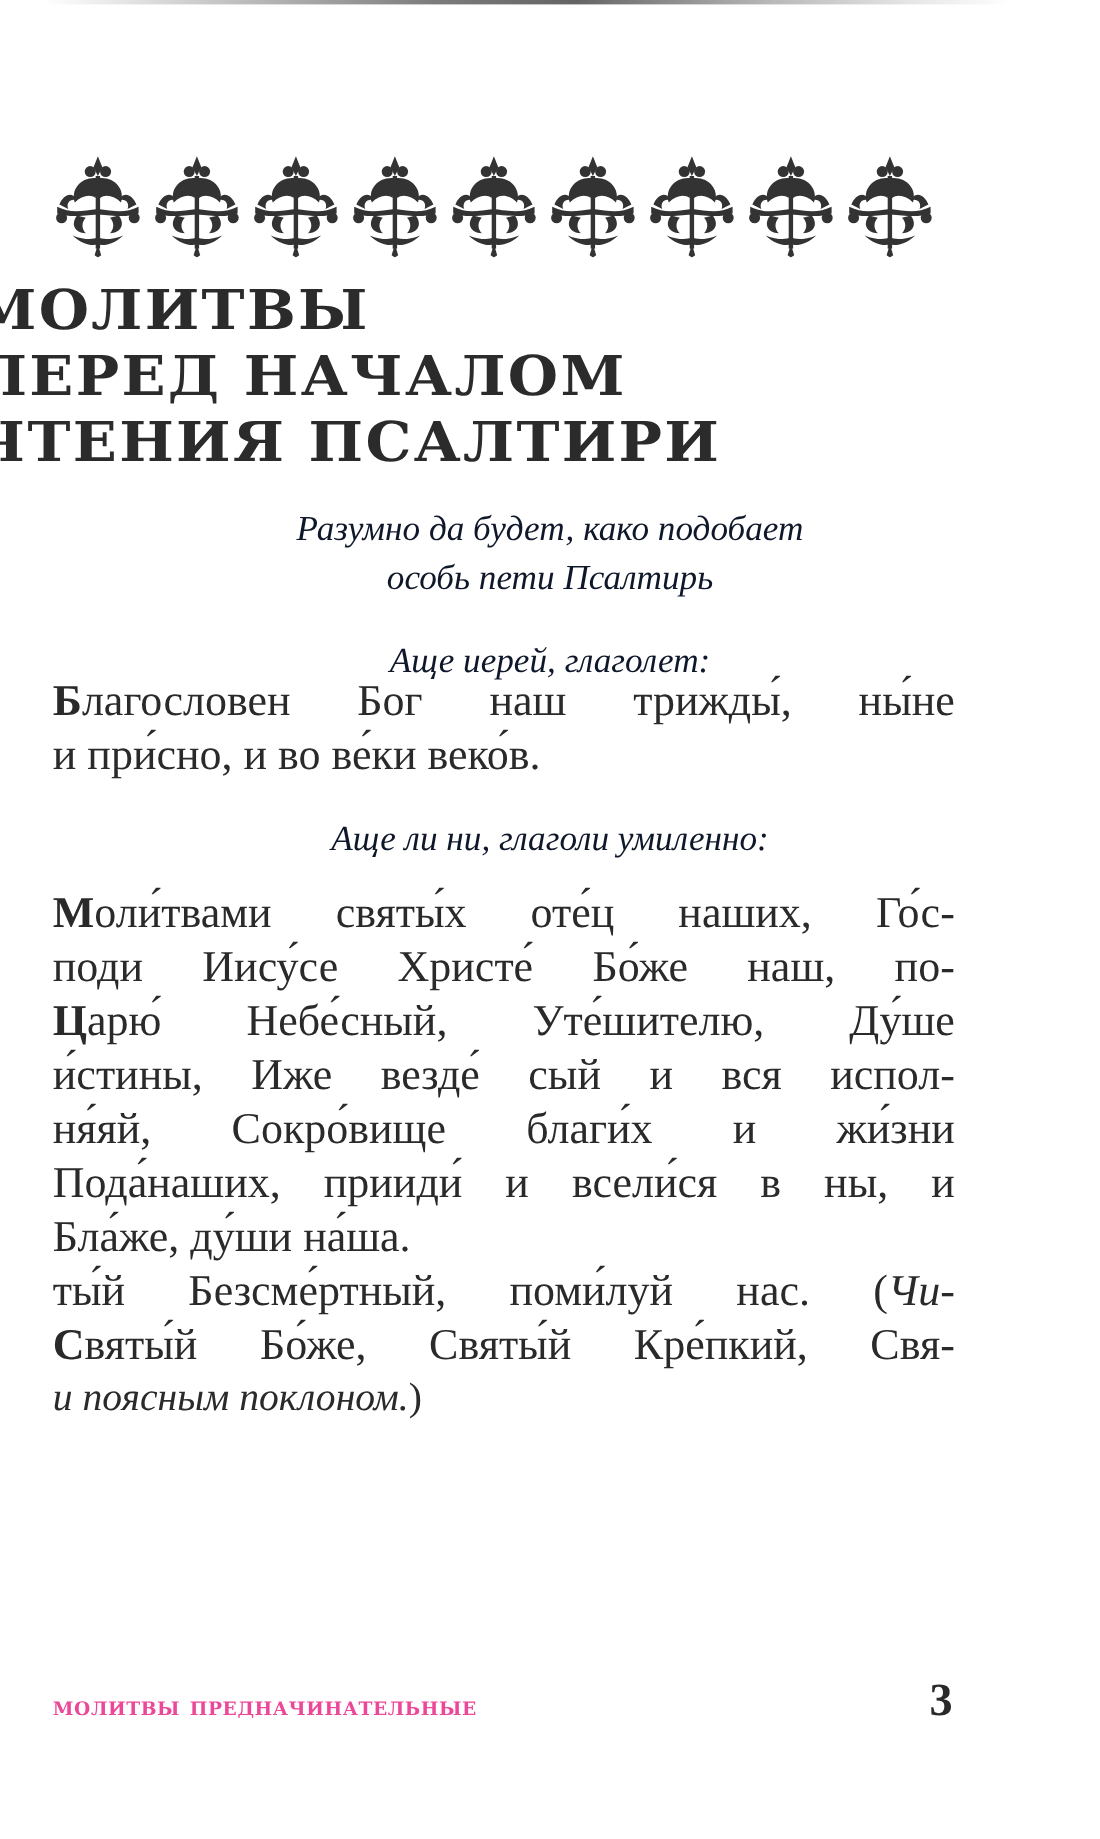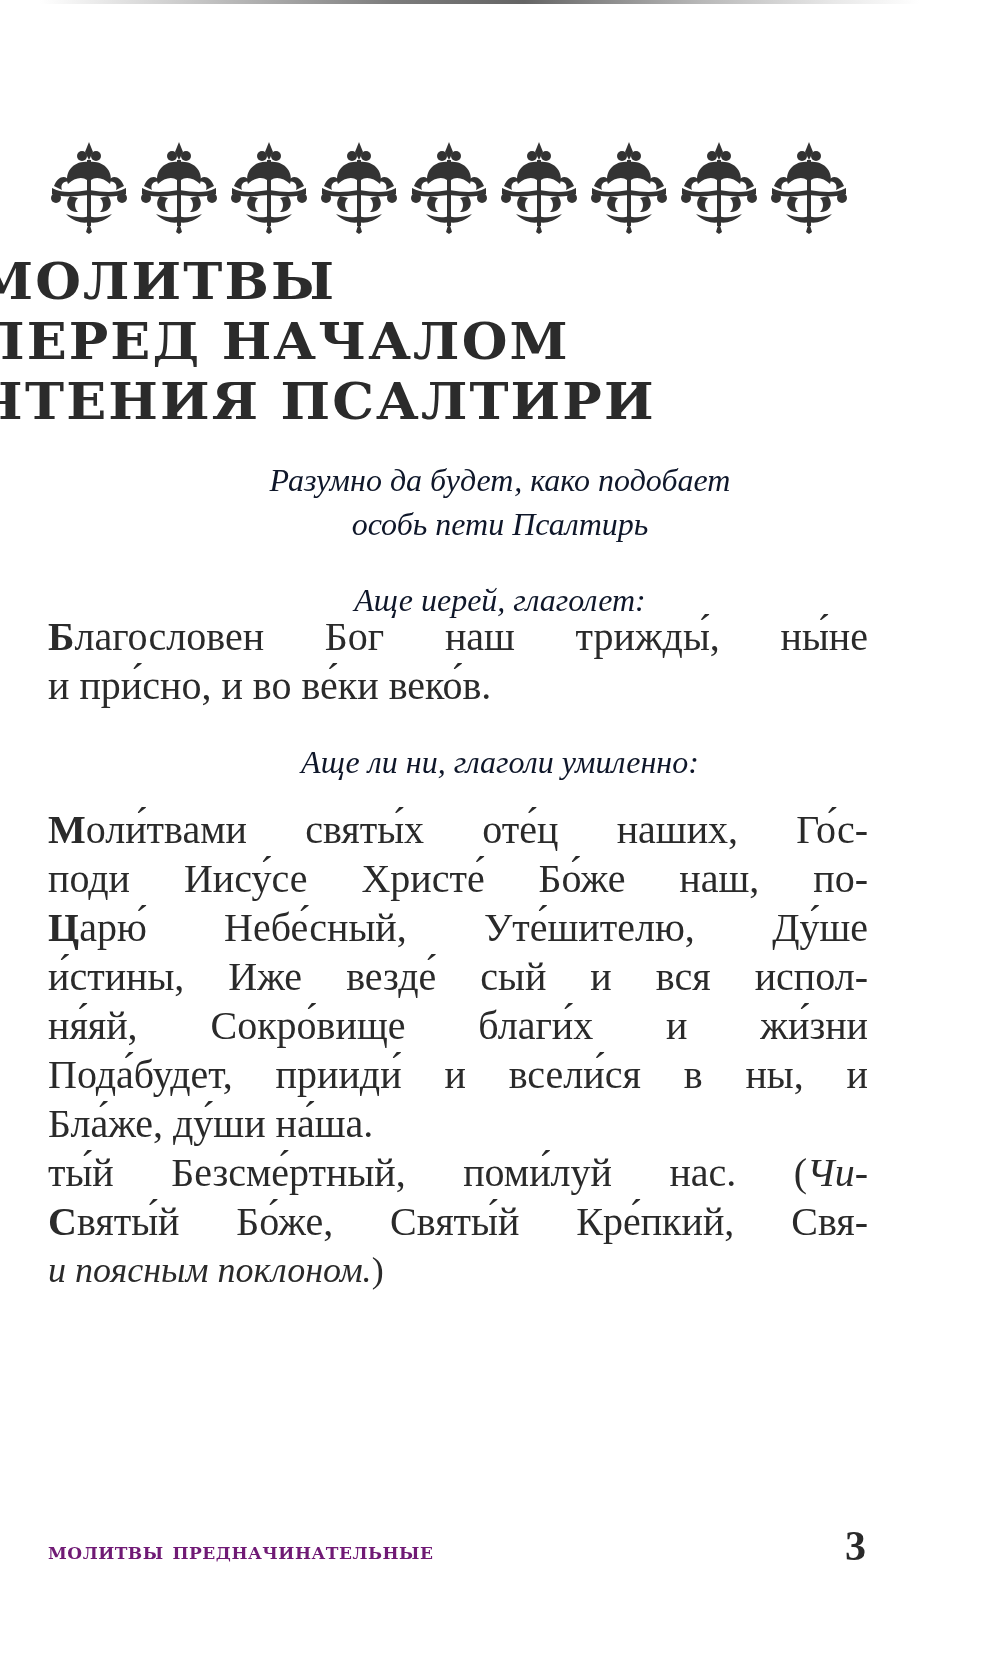--- a/index.html
+++ b/index.html
@@ -7,21 +7,21 @@
   .scan-edge { position: absolute; left: 40px; top: 0; width: 880px; height: 4px; background: linear-gradient(90deg, #fff 0%, #bbb 15%, #444 40%, #222 55%, #999 75%, #ddd 90%, #fff 100%); opacity: 0.7; }
   .ornament { position: absolute; left: 44px; top: 138px; width: 856px; height: 96px; }
   .title { position: absolute; left: 0; width: 1000px; top: 252px; text-align: left; font-family: "DejaVu Serif", serif; font-weight: bold; font-size: 50px; line-height: 60px; letter-spacing: 2px; color: #2b2b2b; }
   .title div { transform: scaleX(1.05); }
   .rubric { position: absolute; left: 0; width: 1000px; text-align: center; font-family: "Liberation Serif", serif; font-style: italic; font-size: 32px; line-height: 44px; color: #0f172a; }
   .body-text { position: absolute; left: 48px; width: 820px; font-family: "Liberation Serif", serif; font-size: 40px; line-height: 49px; color: #2a2a2a; }
   .body-text .line { white-space: nowrap; text-align: justify; text-align-last: justify; }
   .body-text .line.last { text-align-last: left; }
   .init { font-weight: bold; }
   .it { font-style: italic; }
-  .footer-title { position: absolute; left: 48px; top: 1536px; font-family: "DejaVu Serif", serif; font-weight: bold; font-size: 24px; letter-spacing: 0.5px; color: #701a75; font-variant: small-caps; }
+  .footer-title { position: absolute; left: 48px; top: 1536px; font-family: "DejaVu Serif", serif; font-weight: bold; font-size: 24px; letter-spacing: 0.5px; color: #ec4899; font-variant: small-caps; }
   .page-num { position: absolute; left: 845px; top: 1522px; font-family: "Liberation Serif", serif; font-weight: bold; font-size: 42px; color: #2a2a2a; }
 </style>
 </head>
 <body>
 
 <div class="scan-edge"></div>
 
 <svg class="ornament" viewBox="0 0 856 96" xmlns="http://www.w3.org/2000/svg">
   <defs>
     <g id="motif" fill="#333">
@@ -75,21 +75,21 @@
 
 <div class="body-text" style="top:805px;">
   <div>
     <div class="line"><span class="init">М</span><span>оли́твами святы́х оте́ц наших, Го́с-</span></div>
     <div class="line"><span>поди Иису́се Христе́ Бо́же наш, по-</span></div>
   </div>
   <div>
     <div class="line"><span class="init">Ц</span><span>арю́ Небе́сный, Уте́шителю, Ду́ше</span></div>
     <div class="line"><span>и́стины, Иже везде́ сый и вся испол-</span></div>
     <div class="line"><span>ня́яй, Сокро́вище благи́х и жи́зни</span></div>
-    <div class="line"><span>Пода́будет, прииди́ и всели́ся в ны, и</span></div>
+    <div class="line"><span>Пода́наших, прииди́ и всели́ся в ны, и</span></div>
     <div class="line last"><span>Бла́же, ду́ши на́ша.</span></div>
   </div>
   <div>
     <div class="line"><span>ты́й Безсме́ртный, поми́луй нас. (</span><span class="it">Чи-</span></div>
     <div class="line"><span class="init">С</span><span>вяты́й Бо́же, Святы́й Кре́пкий, Свя-</span></div>
     <div class="line last" style="font-size:36px;"><span class="it">и поясным поклоном.</span><span>)</span></div>
   </div>
 </div>
 
 <div class="footer-title">молитвы предначинательные</div>

